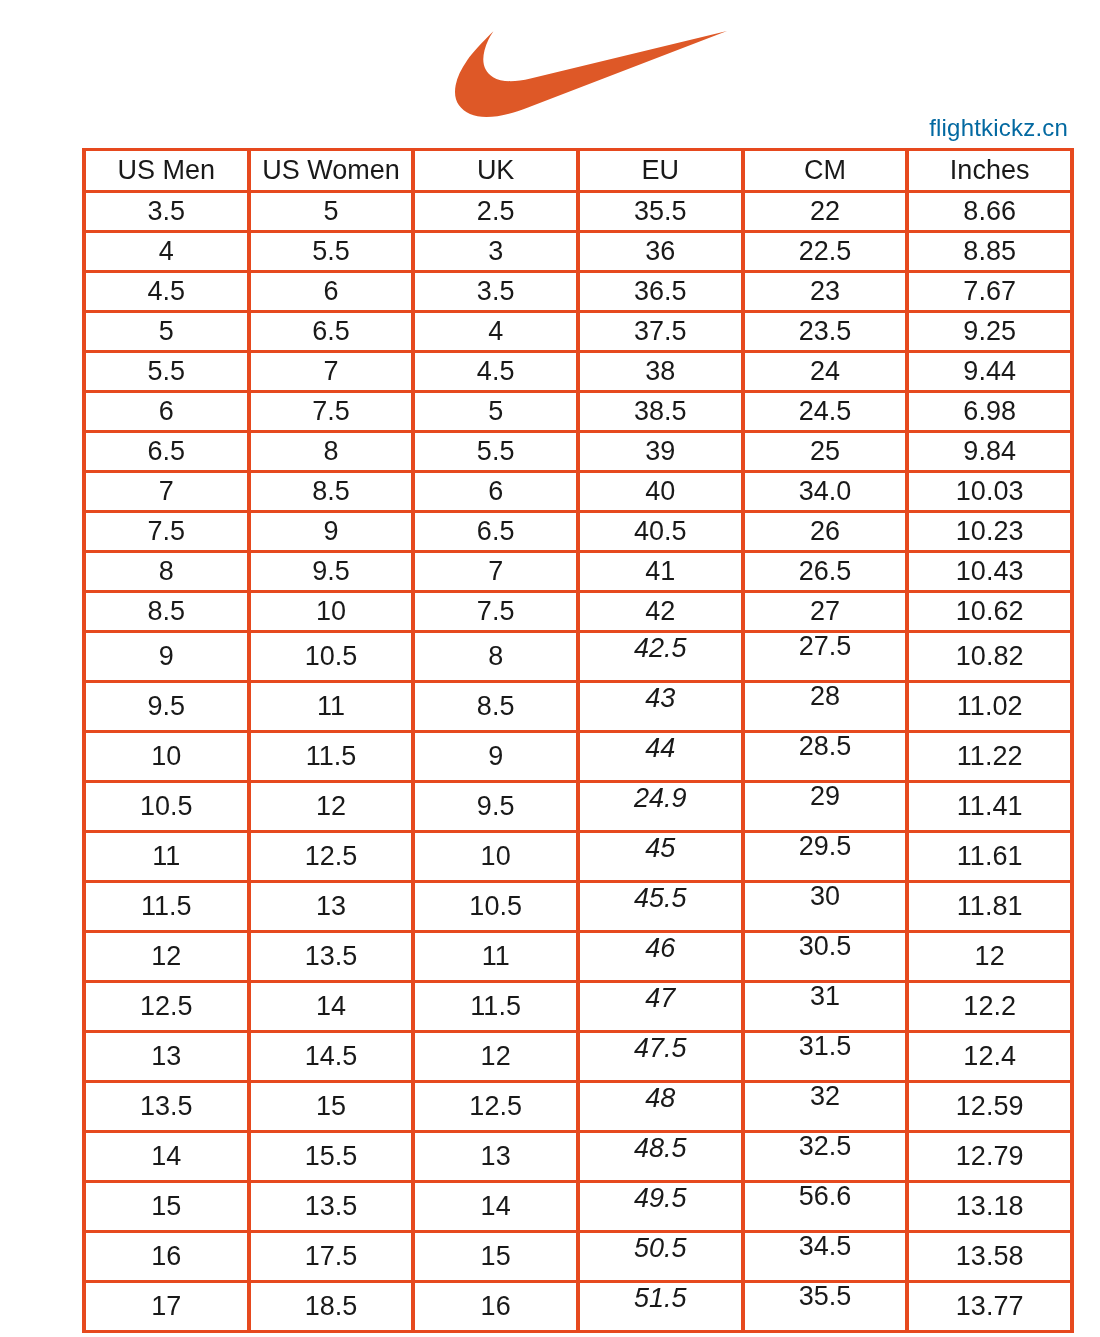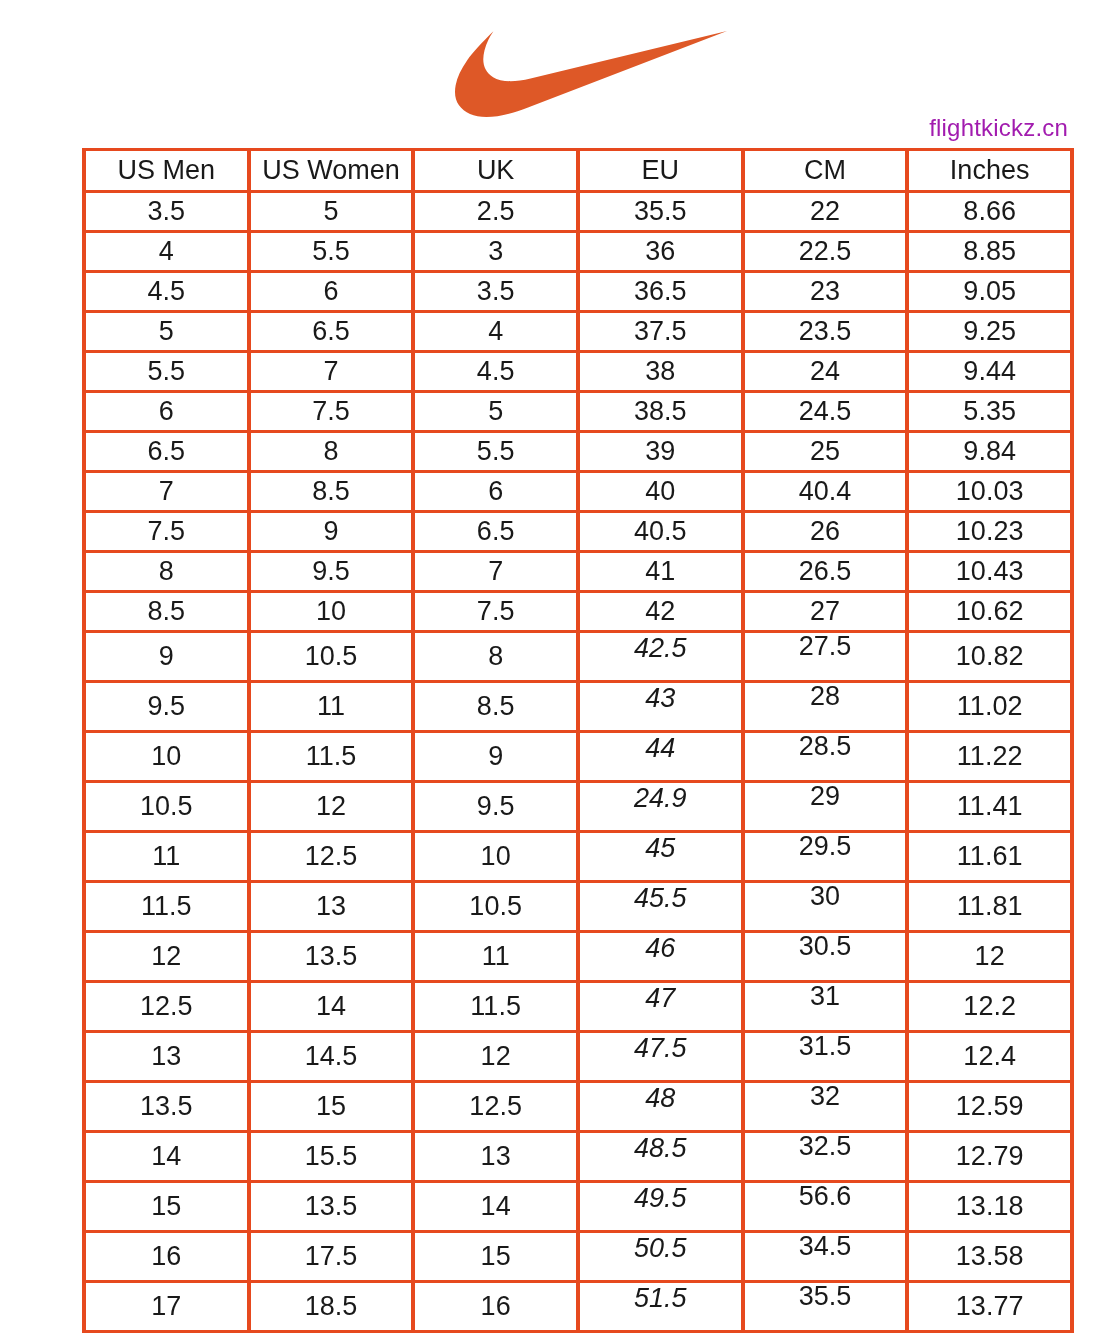--- a/index.html
+++ b/index.html
@@ -26,21 +26,21 @@
     top:28px;
     width:272px;
     height:92px;
   }
   .watermark{
     position:absolute;
     top:114px;
     right:32px;
     font-size:24px;
     letter-spacing:0.2px;
-    color:#a21caf;
+    color:#0369a1;
   }
   .size-chart{
     position:absolute;
     left:28px;
     top:148px;
     display:flex;
     align-items:center;
     gap:18px;
   }
   .side-bar{background:var(--bar);}
@@ -113,21 +113,21 @@
             <td>36</td>
             <td>22.5</td>
             <td>8.85</td>
           </tr>
           <tr>
             <td>4.5</td>
             <td>6</td>
             <td>3.5</td>
             <td>36.5</td>
             <td>23</td>
-            <td>9.05</td>
+            <td>7.67</td>
           </tr>
           <tr>
             <td>5</td>
             <td>6.5</td>
             <td>4</td>
             <td>37.5</td>
             <td>23.5</td>
             <td>9.25</td>
           </tr>
           <tr>
@@ -137,36 +137,36 @@
             <td>38</td>
             <td>24</td>
             <td>9.44</td>
           </tr>
           <tr>
             <td>6</td>
             <td>7.5</td>
             <td>5</td>
             <td>38.5</td>
             <td>24.5</td>
-            <td>5.35</td>
+            <td>6.98</td>
           </tr>
           <tr>
             <td>6.5</td>
             <td>8</td>
             <td>5.5</td>
             <td>39</td>
             <td>25</td>
             <td>9.84</td>
           </tr>
           <tr>
             <td>7</td>
             <td>8.5</td>
             <td>6</td>
             <td>40</td>
-            <td>40.4</td>
+            <td>34.0</td>
             <td>10.03</td>
           </tr>
           <tr>
             <td>7.5</td>
             <td>9</td>
             <td>6.5</td>
             <td>40.5</td>
             <td>26</td>
             <td>10.23</td>
           </tr>

